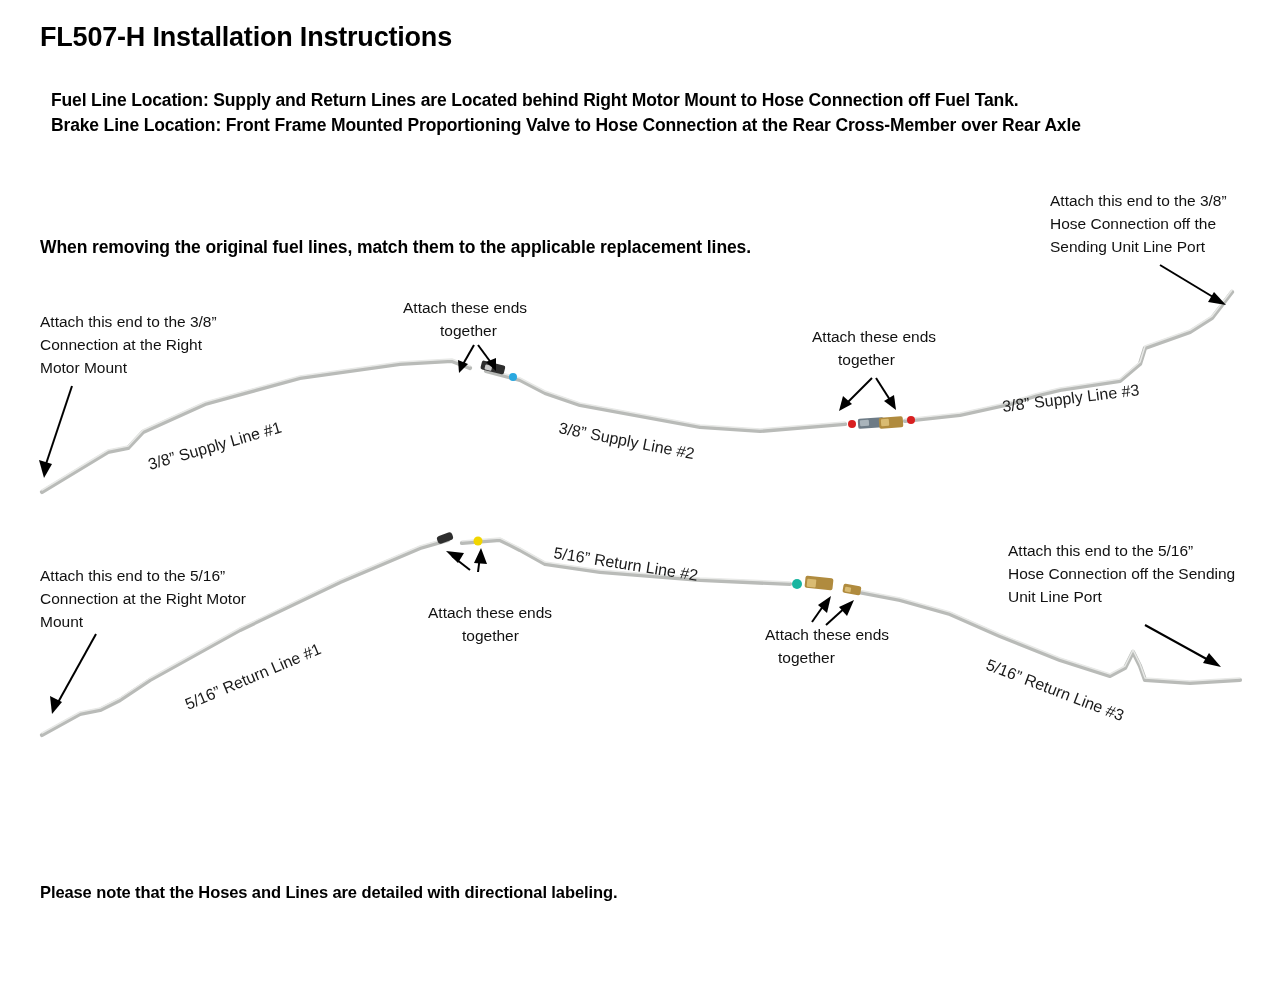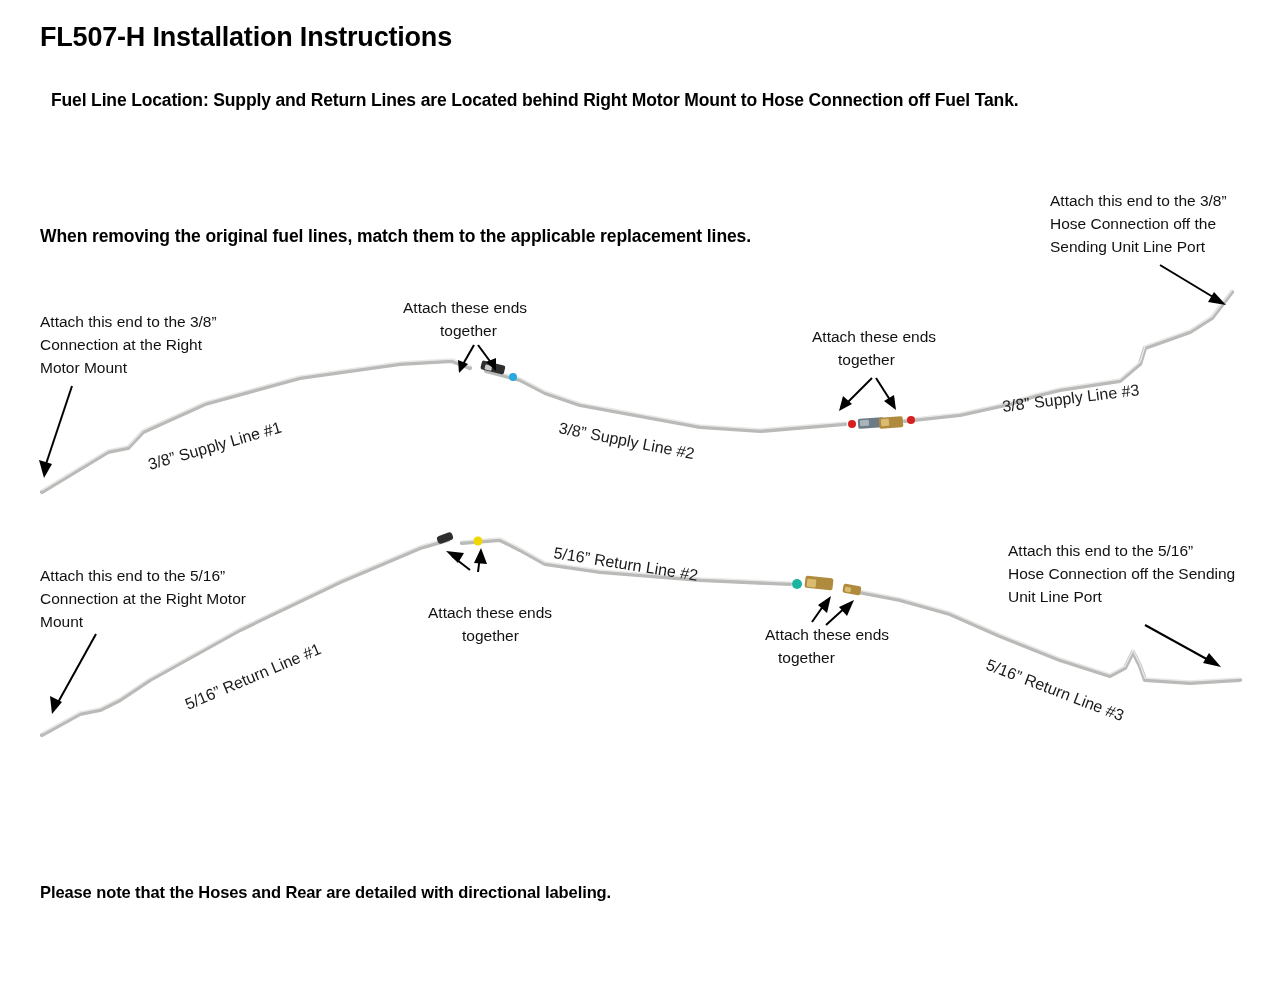--- a/index.html
+++ b/index.html
@@ -39,21 +39,21 @@
     font-size: 17.5px;
     font-weight: bold;
     line-height: 25px;
     letter-spacing: -0.15px;
     white-space: nowrap;
   }
   .loc-line.wrapped { white-space: normal; }
   #match-note {
     position: absolute;
     left: 40px;
-    top: 226px;
+    top: 237px;
     font-size: 17.5px;
     font-weight: bold;
     letter-spacing: -0.1px;
     white-space: nowrap;
   }
 
   
   .footer-block {
     position: absolute;
     left: 40px;
@@ -92,20 +92,21 @@
   .tube-hi { fill: none; stroke: #e8e9e7; stroke-width: 1.5; stroke-linecap: round; stroke-linejoin: round; }
   .leader { fill: none; stroke: #000000; stroke-width: 2; }
 </style>
 </head>
 <body>
 
 <div id="page-title">FL507-H Installation Instructions</div>
 
 <div class="loc-block">
   <div class="loc-line">Fuel Line Location:  Supply and Return Lines are Located behind Right Motor Mount to Hose Connection off Fuel Tank.</div>
+  <div class="loc-line wrapped">Brake Line Location: Front Frame Mounted Proportioning Valve to Hose Connection at the Rear Cross-Member over Rear Axle</div>
 </div>
 
 <div id="match-note">When removing the original fuel lines, match them to the applicable replacement lines.</div>
 
 <div id="diagram">
 <svg width="1280" height="989" viewBox="0 0 1280 989" xmlns="http://www.w3.org/2000/svg">
 
   <g>
     <path class="tube" d="M 42,492 L 108,452 L 128,448 L 143,432 L 205,404 L 300,378 L 400,364 L 452,361 L 470,368"></path>
     <path class="tube-hi" d="M 42,490 L 108,450 L 128,446 L 143,430 L 205,402 L 300,376 L 400,362 L 452,359 L 470,366"></path>
@@ -244,14 +245,14 @@
   </g>
 
   <text class="line-label" x="188" y="710" transform="rotate(-23 188 710)">5/16” Return Line #1</text>
   <text class="line-label" x="553" y="558" transform="rotate(9 553 558)">5/16” Return Line #2</text>
   <text class="line-label" x="985" y="669" transform="rotate(21 985 669)">5/16” Return Line #3</text>
 
 </svg>
 </div>
 
 <div class="footer-block">
-  <div class="footer-line">Please note that the Hoses and Rear are detailed with directional labeling.</div>
+  <div class="footer-line">Please note that the Hoses and Lines are detailed with directional labeling.</div>
 </div>
 
 </body></html>

